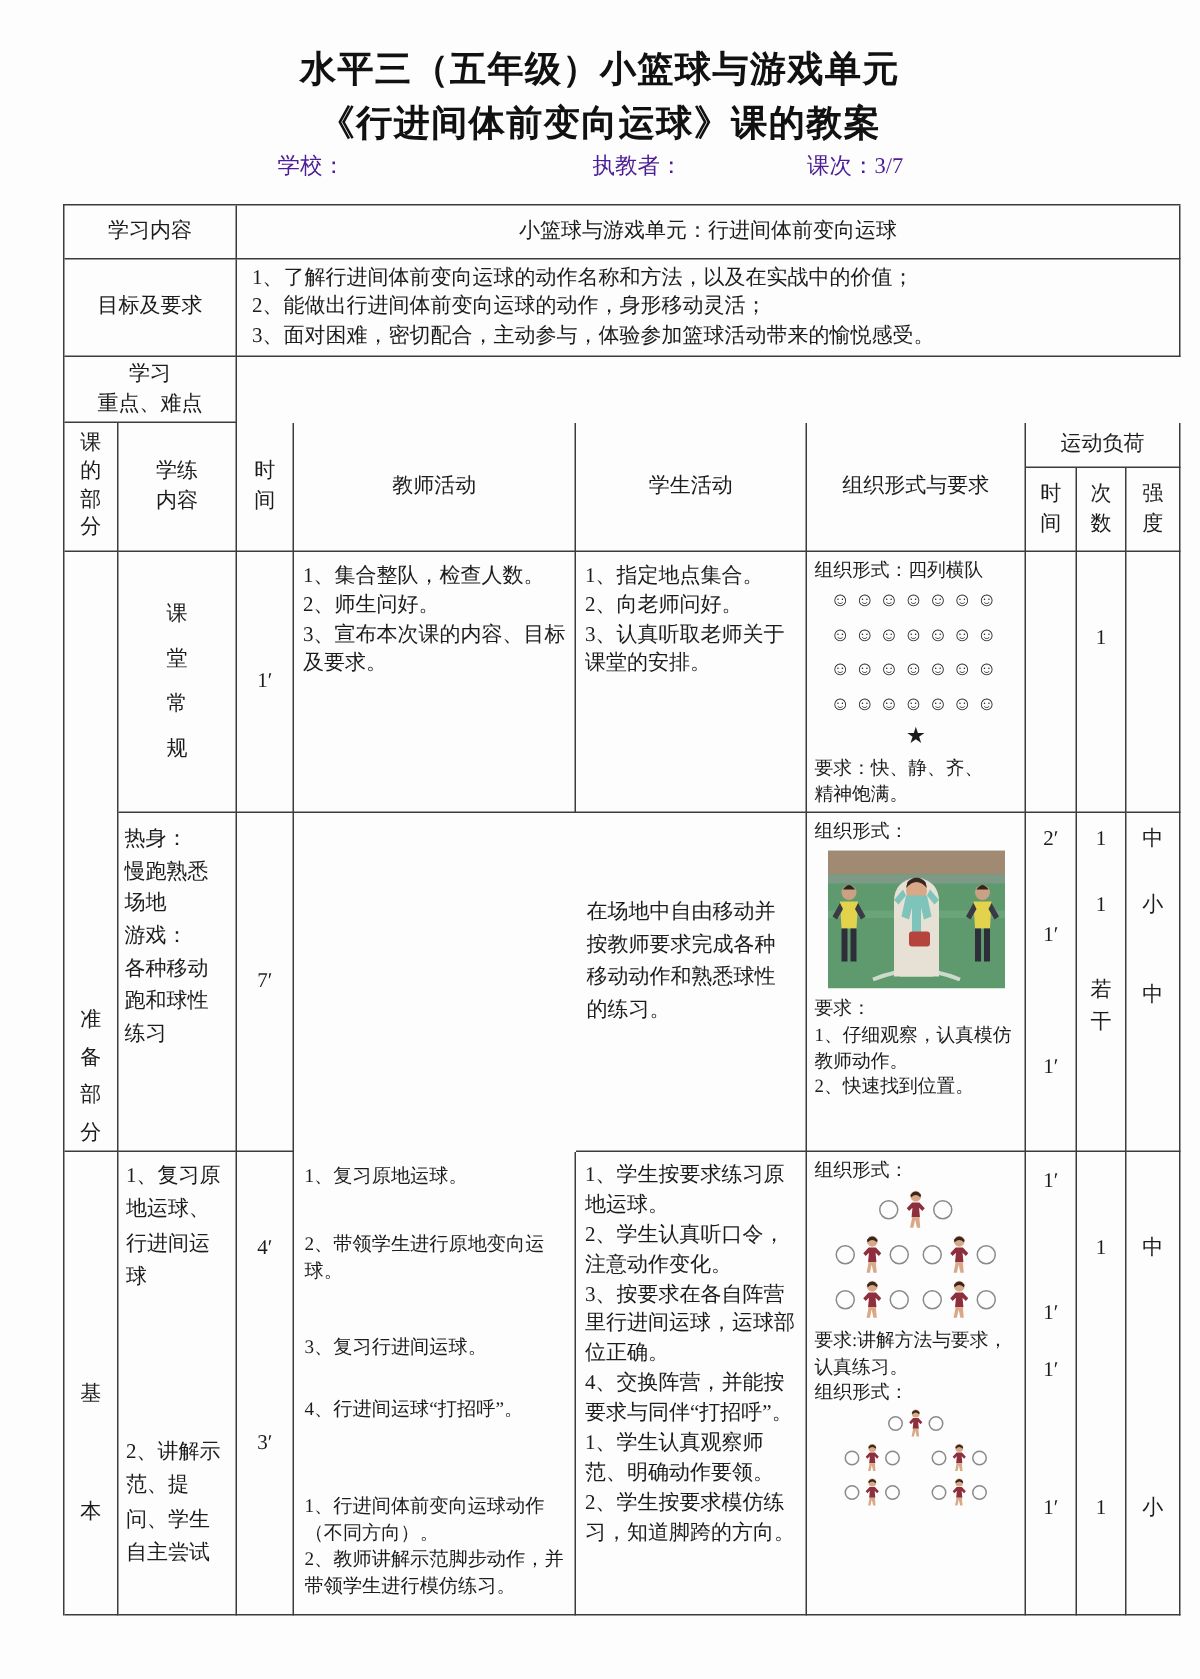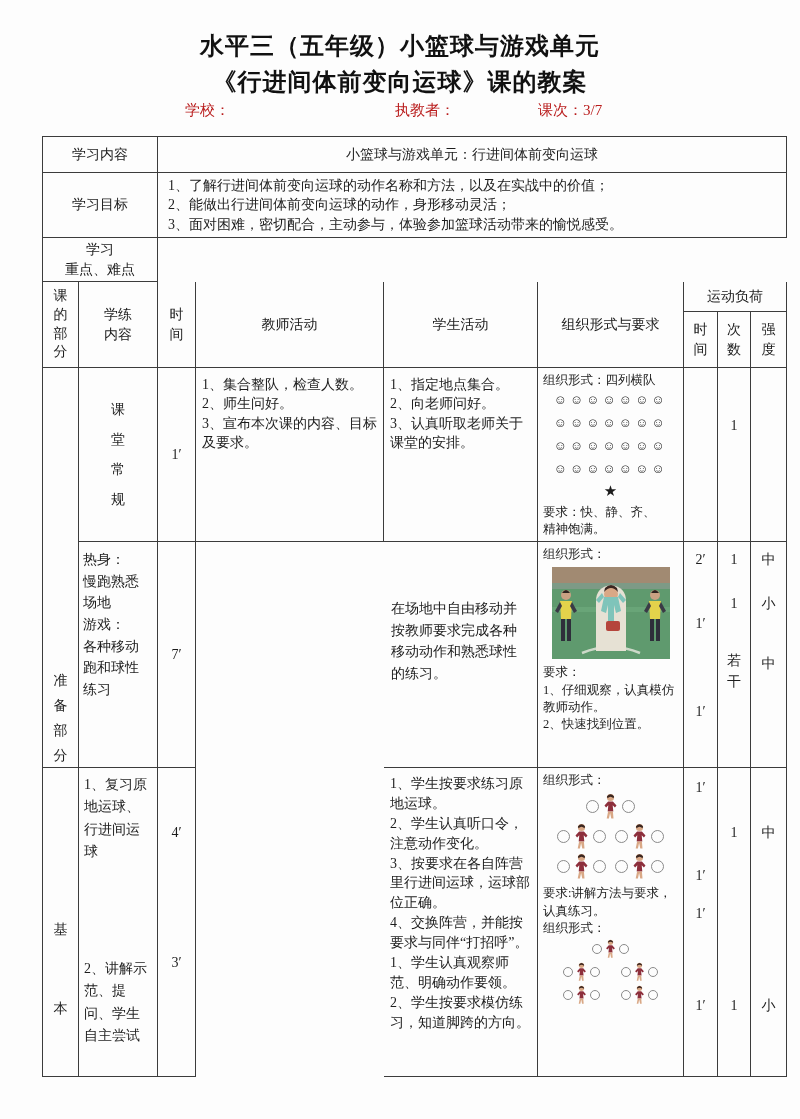--- a/index.html
+++ b/index.html
@@ -4,21 +4,21 @@
 <style>
   html,body{margin:0;padding:0;}
   body{
     width:800px;height:1119px;position:relative;background:#fdfdfd;
     font-family:"Liberation Serif","DejaVu Serif",serif;color:#1c1c1c;
     -webkit-font-smoothing:antialiased;
   }
   .title{position:absolute;left:0;width:800px;text-align:center;
     font-family:"Liberation Sans","DejaVu Sans",sans-serif;
     font-weight:bold;font-size:24px;letter-spacing:1px;color:#111;}
-  .meta{position:absolute;top:101px;font-size:15px;color:#b91c1c;}
+  .meta{position:absolute;top:101px;font-size:15px;color:#4c1d95;}
   .table{position:absolute;left:42px;top:136px;width:744px;height:940px;
     border-top:1.4px solid #3c3c3c;border-left:1.4px solid #3c3c3c;}
   .cell{position:absolute;box-sizing:border-box;
     border-right:1.4px solid #3c3c3c;border-bottom:1.4px solid #3c3c3c;
     font-size:14px;line-height:1.38;overflow:hidden;}
   .c{display:flex;align-items:center;justify-content:center;text-align:center;}
   .b{font-weight:normal;font-size:14px;}
   .pre{white-space:pre-line;}
   .pad{padding:7px 6px;}
   .abs{position:absolute;left:0;width:100%;text-align:center;}
@@ -38,21 +38,21 @@
 
 <span class="meta" style="left:185px">学校：</span>
 <span class="meta" style="left:395px">执教者：</span>
 <span class="meta" style="left:538px">课次：3/7</span>
 
 <div class="table">
 
   <div class="cell c b" style="left:0;top:0;width:115px;height:36px">学习内容</div>
   <div class="cell c" style="left:115px;top:0;width:629px;height:36px">小篮球与游戏单元：行进间体前变向运球</div>
 
-  <div class="cell c b" style="left:0;top:36px;width:115px;height:65px">学习目标</div>
+  <div class="cell c b" style="left:0;top:36px;width:115px;height:65px">目标及要求</div>
   <div class="cell pre" style="left:115px;top:36px;width:629px;height:65px;padding:3px 10px">1、了解行进间体前变向运球的动作名称和方法，以及在实战中的价值；
 2、能做出行进间体前变向运球的动作，身形移动灵活；
 3、面对困难，密切配合，主动参与，体验参加篮球活动带来的愉悦感受。</div>
 
   <div class="cell c b pre" style="left:0;top:101px;width:115px;height:44px">学习
 重点、难点</div>
 
   <div class="cell c b pre" style="left:0;top:145px;width:36px;height:86px;line-height:1.35">课
 的
 部
@@ -176,20 +176,28 @@
   </div>
 
   <div class="cell" style="left:36px;top:631px;width:79px;height:309px;padding:6px 5px;line-height:1.6">
     <div>1、复习原地运球、行进间运球</div>
     <div style="position:absolute;left:5px;right:4px;top:190px">2、讲解示范、提问、学生自主尝试</div>
   </div>
   <div class="cell" style="left:115px;top:631px;width:38px;height:309px;text-align:center">
     <span class="abs" style="top:55px">4′</span>
     <span class="abs" style="top:185px">3′</span>
   </div>
+  <div class="cell" style="left:153px;top:631px;width:188px;height:309px;font-size:12.8px">
+    <div style="position:absolute;left:7px;right:5px;top:8px">1、复习原地运球。</div>
+    <div style="position:absolute;left:7px;right:5px;top:53px">2、带领学生进行原地变向运球。</div>
+    <div style="position:absolute;left:7px;right:5px;top:122px">3、复习行进间运球。</div>
+    <div style="position:absolute;left:7px;right:5px;top:163px">4、行进间运球“打招呼”。</div>
+    <div class="pre" style="position:absolute;left:7px;right:5px;top:228px">1、行进间体前变向运球动作（不同方向）。
+2、教师讲解示范脚步动作，并带领学生进行模仿练习。</div>
+  </div>
   <div class="cell pre" style="left:341px;top:631px;width:154px;height:309px;padding:6px 6px;line-height:1.42">1、学生按要求练习原地运球。
 2、学生认真听口令，注意动作变化。
 3、按要求在各自阵营里行进间运球，运球部位正确。
 4、交换阵营，并能按要求与同伴“打招呼”。
 1、学生认真观察师范、明确动作要领。
 2、学生按要求模仿练习，知道脚跨的方向。</div>
   <div class="cell" style="left:495px;top:631px;width:146px;height:309px;font-size:12.5px">
     <div class="orgline">组织形式：</div>
     <div style="padding:2px 0 0 0">
         <div class="f-row">

